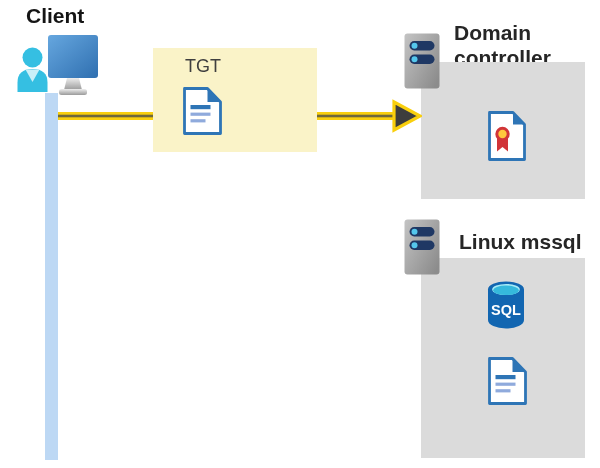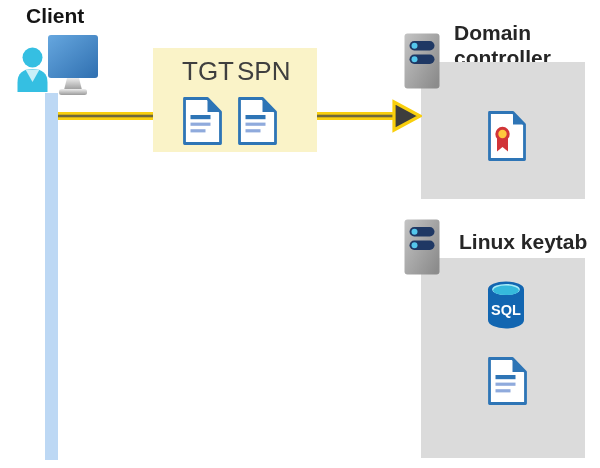--- a/index.html
+++ b/index.html
@@ -32,21 +32,21 @@
 
   
   .lbl-bold{position:absolute;font-weight:bold;color:var(--text-dark);font-size:21px;line-height:25px;}
   .client-label{left:26px;top:3px;color:#141414;}
   .dc-label{left:454px;top:20px;width:132px;}
   .linux-label{left:459px;top:229px;white-space:nowrap;}
   .keytab-label{
     position:absolute;left:421px;top:419px;width:164px;text-align:center;
     font-size:21px;color:var(--text-gray);
   }
-  .ticket-label{font-size:26px;color:var(--text-gray);}
+  .ticket-label{font-size:18px;color:var(--text-gray);}
 
   
   .panel{position:absolute;width:164px;background:var(--panel-gray);z-index:1;}
   .panel-dc{left:421px;top:62px;height:137px;}
   .panel-linux{left:421px;top:258px;height:200px;}
 
   .client-line{
     position:absolute;left:45px;top:93px;width:13px;height:367px;
     background:var(--client-line-blue);z-index:1;
   }
@@ -148,47 +148,41 @@
     <polygon points="340,3 366,17 340,31" class="f-head"></polygon>
   </svg>
 
   <div class="ticket-box">
     <div class="ticket ticket-tgt">
       <div class="ticket-label">TGT</div>
       <svg width="41" height="50" viewBox="0 0 41 50">
           <use href="#sym-doc"></use>
         </svg>
     </div>
-    <div class="ticket ticket-spn">
-      <div class="ticket-label">SPN</div>
-      <svg width="41" height="50" viewBox="0 0 41 50">
-          <use href="#sym-doc"></use>
-        </svg>
-    </div>
   </div>
 
   <div class="panel panel-dc"></div>
   <svg class="dc-server" width="36" height="56" viewBox="0 0 36 56">
       <use href="#sym-server"></use>
     </svg>
   <div class="lbl-bold dc-label">Domain controller</div>
 
   <svg class="cert-icon" width="40" height="52" viewBox="0 0 40 52">
     <path d="M2.5,2.5 h23.5 l11.5,12 v35 h-35 z" fill="#fff" class="s-docblue" stroke-width="2.8" stroke-linejoin="round"></path>
     <path d="M26,2.5 l11.5,12 h-11.5 z" class="f-docblue"></path>
     <path d="M10,27 h11 v14.5 l-5.5,-4.5 l-5.5,4.5 z" class="f-certred"></path>
     <circle cx="15.5" cy="24" r="7.2" class="f-certred"></circle>
     <circle cx="15.5" cy="24" r="4.2" class="f-certyellow"></circle>
   </svg>
 
   <div class="panel panel-linux"></div>
   <svg class="linux-server" width="36" height="56" viewBox="0 0 36 56">
       <use href="#sym-server"></use>
     </svg>
-  <div class="lbl-bold linux-label">Linux keytab</div>
+  <div class="lbl-bold linux-label">Linux mssql</div>
 
   <svg class="sql-icon" width="40" height="50" viewBox="0 0 40 50">
     <path d="M2,9.5 V40 a18,8.5 0 0 0 36,0 V9.5 z" class="f-sqlbody"></path>
     <ellipse cx="20" cy="9.5" rx="18" ry="8" class="f-sqlbody"></ellipse>
     <ellipse cx="20" cy="9.5" rx="13.8" ry="5.6" fill="#A7EBF7"></ellipse>
     <ellipse cx="20" cy="10.3" rx="12.8" ry="4.8" class="f-sqltop"></ellipse>
     <text x="20" y="35" text-anchor="middle" class="sql-text">SQL</text>
   </svg>
 
   <svg class="keytab-icon" width="41" height="50" viewBox="0 0 41 50">

